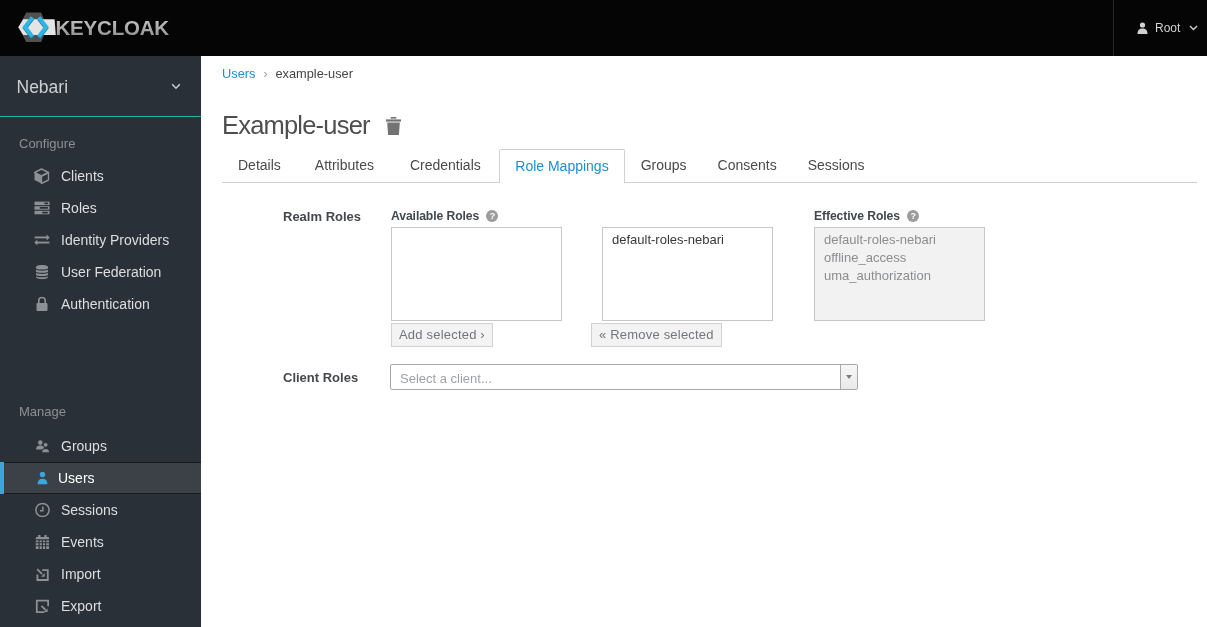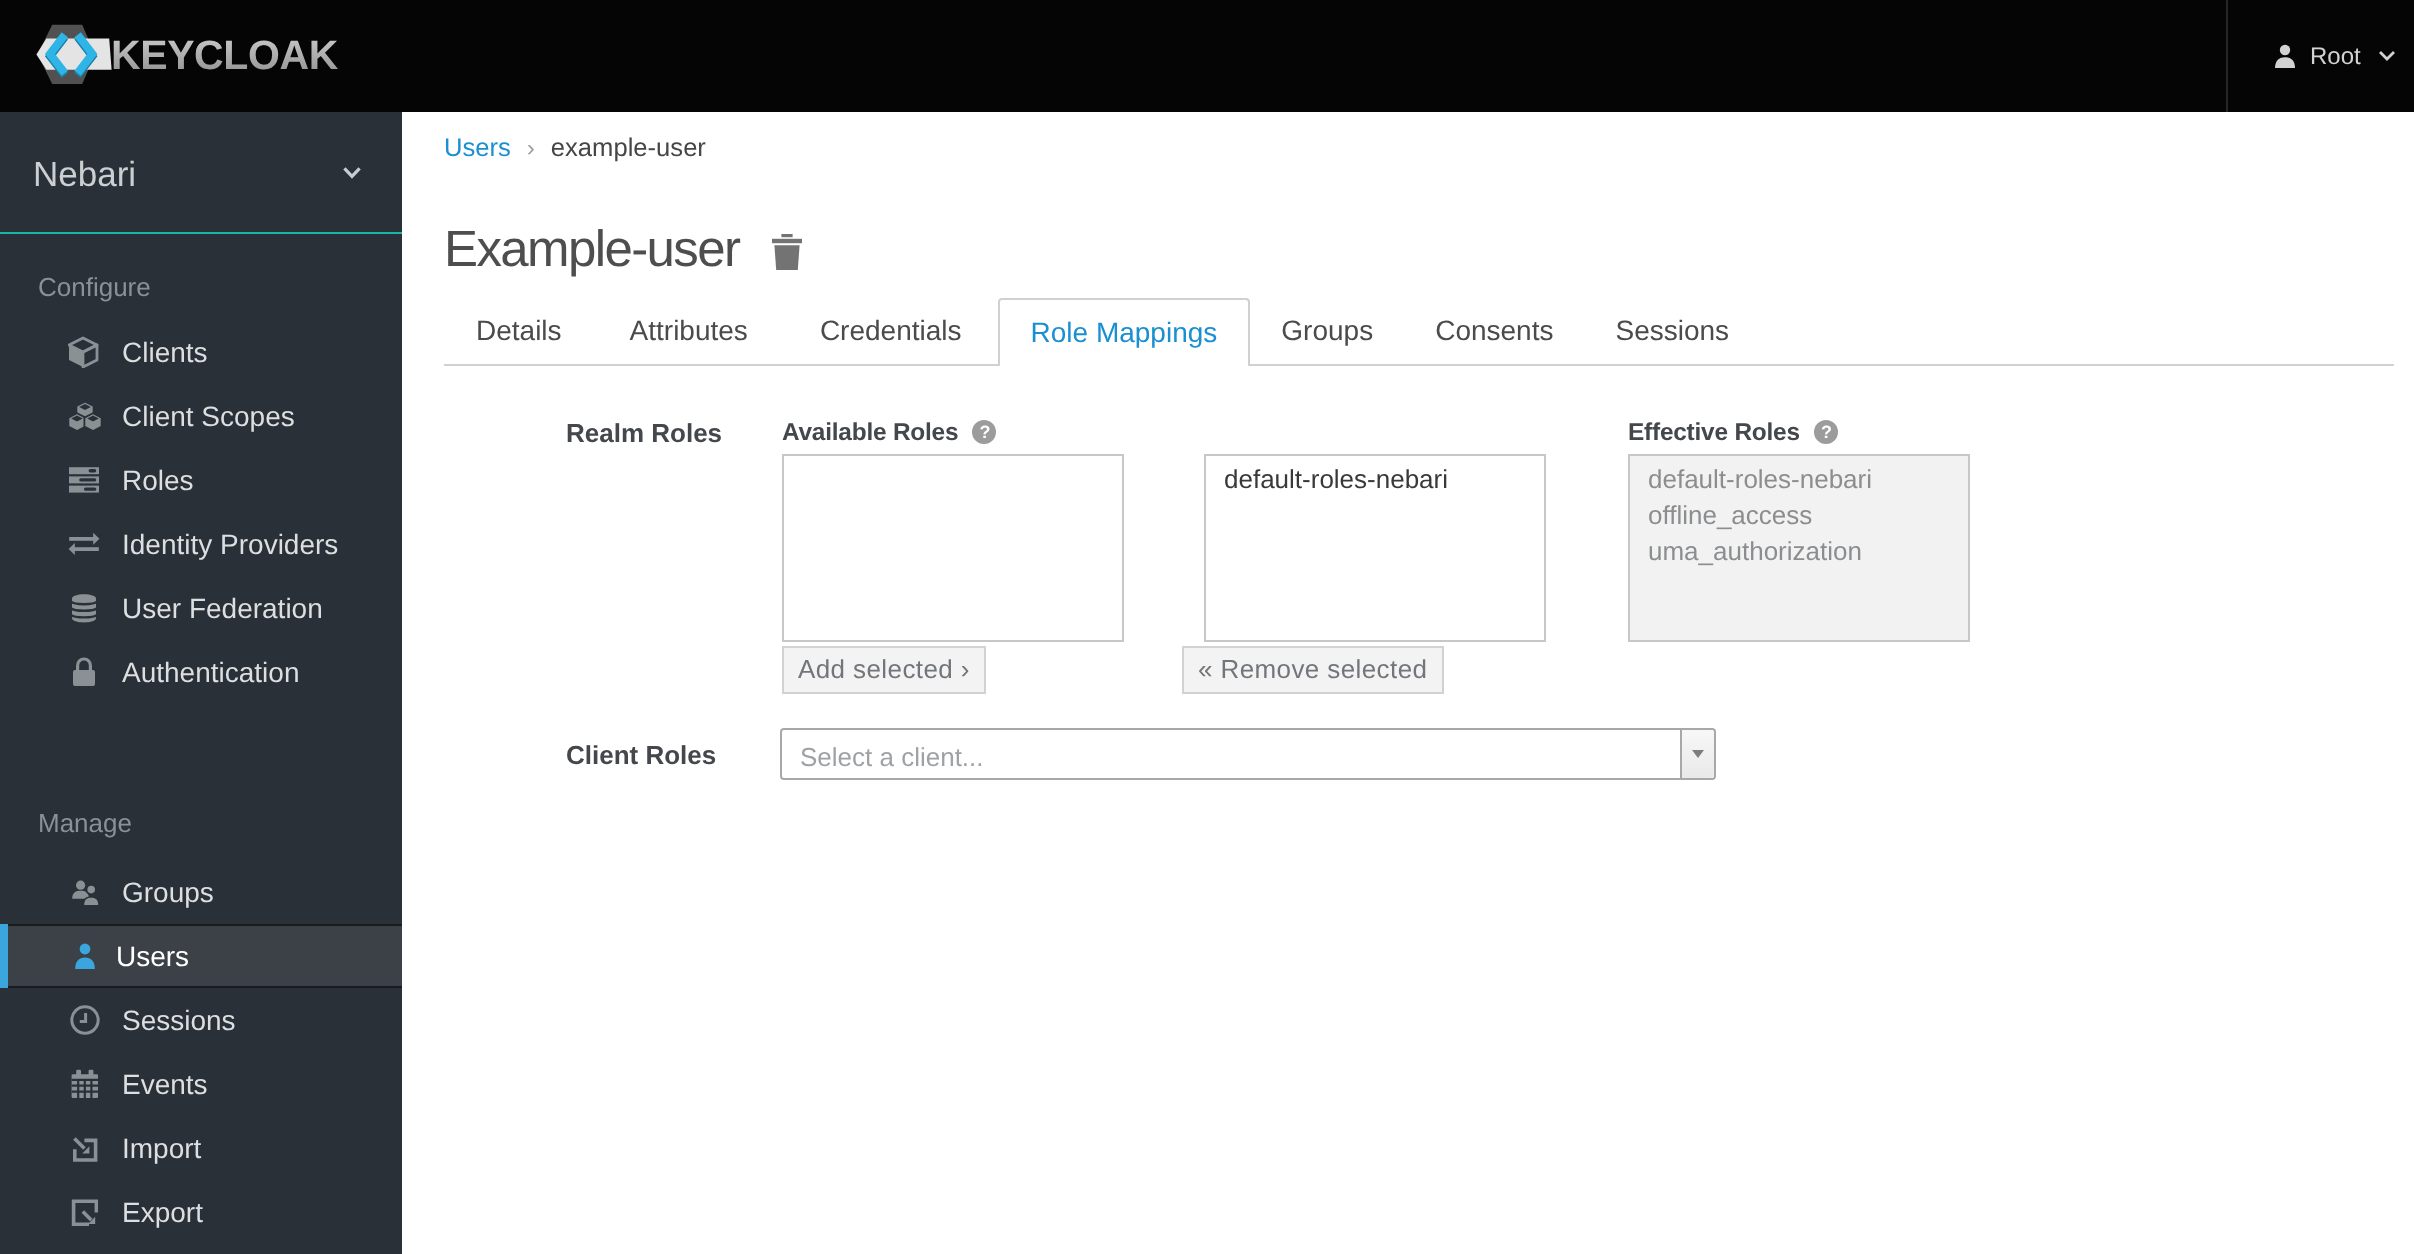--- a/index.html
+++ b/index.html
@@ -104,35 +104,20 @@
       <svg width="16" height="16" viewBox="0 0 16 16">
             <path d="M7.5 1 L14.5 4.5 L7.5 8 L0.5 4.5 Z" fill="none" stroke="#8b9095" stroke-width="1.4" stroke-linejoin="round"></path>
             <path d="M7.5 8 L14.5 4.5 L14.5 12 L7.5 15.5 Z" fill="none" stroke="#8b9095" stroke-width="1.4" stroke-linejoin="round"></path>
             <polygon points="0.5,4.5 7.5,8 7.5,15.5 0.5,12" fill="#8b9095"></polygon>
           </svg>
     </span>
         <span class="ntext">Clients</span>
       </li>
     <li>
         <span class="nicon">
-      <svg width="17" height="15" viewBox="0 0 17 15">
-            <g stroke="#2a3038" stroke-width="0.9" fill="#8b9095">
-              <polygon points="8.5,0.3 12.8,2.5 12.8,7 8.5,9.2 4.2,7 4.2,2.5"></polygon>
-              <polygon points="8.5,1.5 11.4,3 8.5,4.5 5.6,3" fill="#2a3038" stroke="none"></polygon>
-              <polygon points="4.5,6.1 8.8,8.3 8.8,12.8 4.5,15 0.2,12.8 0.2,8.3"></polygon>
-              <polygon points="4.5,7.3 7.4,8.8 4.5,10.3 1.6,8.8" fill="#2a3038" stroke="none"></polygon>
-              <polygon points="12.5,6.1 16.8,8.3 16.8,12.8 12.5,15 8.2,12.8 8.2,8.3"></polygon>
-              <polygon points="12.5,7.3 15.4,8.8 12.5,10.3 9.6,8.8" fill="#2a3038" stroke="none"></polygon>
-            </g>
-          </svg>
-    </span>
-        <span class="ntext">Client Scopes</span>
-      </li>
-    <li>
-        <span class="nicon">
       <svg width="16" height="14" viewBox="0 0 16 14">
             <g fill="#8b9095">
               <rect x="0.5" y="0.6" width="15" height="3.5"></rect>
               <rect x="0.5" y="5.2" width="15" height="3.5"></rect>
               <rect x="0.5" y="9.8" width="15" height="3.5"></rect>
             </g>
             <g fill="#2a3038">
               <rect x="10.3" y="1.5" width="3.8" height="1.7" rx="0.8"></rect>
               <rect x="5.6" y="6.1" width="8.5" height="1.7" rx="0.8"></rect>
               <rect x="8" y="10.7" width="6.1" height="1.7" rx="0.8"></rect>

